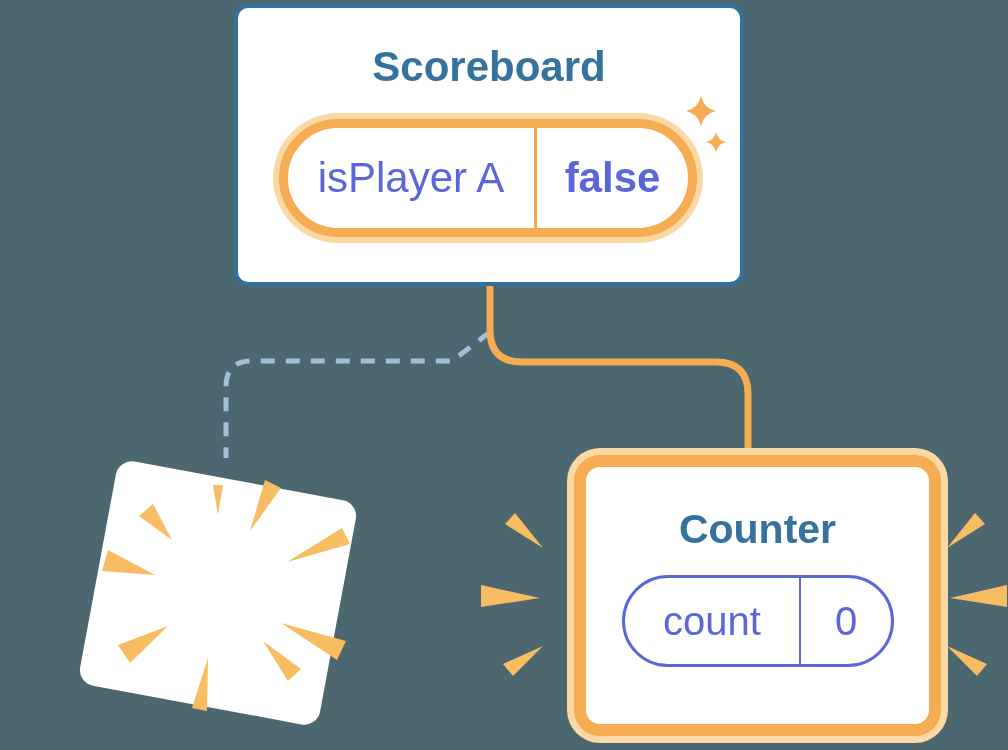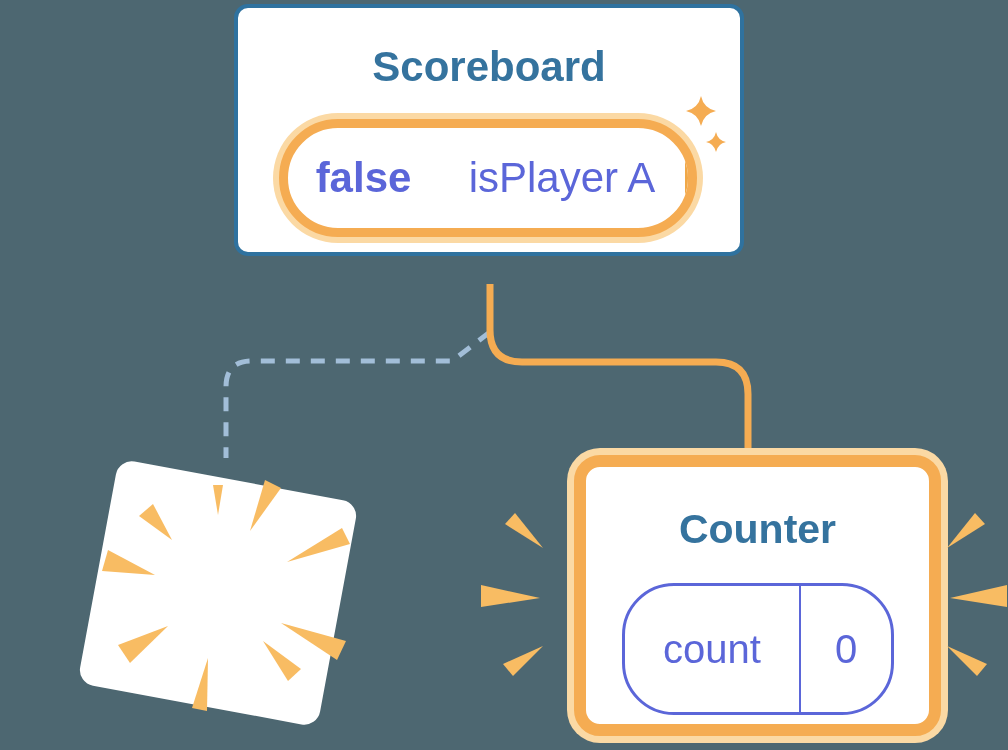--- a/index.html
+++ b/index.html
@@ -5,35 +5,35 @@
   html,body{margin:0;padding:0;}
   body{font-family:"Liberation Sans", sans-serif;}
   #stage{position:relative;width:1008px;height:750px;background:#4D6771;overflow:hidden;}
   svg.layer{position:absolute;left:0;top:0;width:1008px;height:750px;pointer-events:none;}
   #connector-layer{z-index:1;}
   #fx-layer{z-index:3;}
 
   .card{position:absolute;background:#FFFFFF;box-sizing:border-box;z-index:2;}
 
   
-  #scoreboard-card{left:234px;top:4px;width:510px;height:252px;border:4px solid #2F729F;border-radius:14px;}
+  #scoreboard-card{left:234px;top:4px;width:510px;height:282px;border:4px solid #2F729F;border-radius:14px;}
   .card-title{position:absolute;left:0;right:0;text-align:center;color:#35739E;font-weight:600;line-height:1;}
   #scoreboard-title{top:38px;font-size:42px;}
   #scoreboard-pill{position:absolute;left:41px;top:111px;width:418px;height:118px;box-sizing:border-box;
     background:#FFFFFF;border:9px solid #F5AC52;border-radius:60px;box-shadow:0 0 0 6px #FBD9A4;
     display:flex;overflow:hidden;}
   #scoreboard-pill .cell{display:flex;align-items:center;justify-content:center;color:#5B66D9;font-size:42px;}
   #scoreboard-pill .key{width:246px;border-right:3px solid #F0A848;}
   #scoreboard-pill .val{flex:1;font-weight:700;}
 
   
   #counter-card{left:562px;top:455px;width:367px;height:281px;border:12px solid #F5AC52;border-radius:26px;
     box-shadow:0 0 0 7px #FBD9A4;margin-left:12px;}
   #counter-title{top:42px;font-size:41px;}
-  #counter-pill{position:absolute;left:36px;top:116px;width:272px;height:132px;box-sizing:border-box;
+  #counter-pill{position:absolute;left:36px;top:108px;width:272px;height:92px;box-sizing:border-box;
     background:#FFFFFF;border:3px solid #5B66D9;border-radius:52px;display:flex;overflow:hidden;}
   #counter-pill .cell{display:flex;align-items:center;justify-content:center;color:#5B66D9;font-size:40px;}
   #counter-pill .key{width:174px;border-right:2px solid #5B66D9;}
   #counter-pill .val{flex:1;}
 
   
   #destroyed-card{left:96px;top:479px;width:244px;height:228px;border-radius:16px;
     transform:rotate(10.5deg);}
 </style>
 </head>
@@ -42,22 +42,22 @@
 <div id="stage">
 
   <svg id="connector-layer" class="layer">
     <path d="M 490 332 L 452 361 H 252 Q 226 361 226 387 V 458" fill="none" stroke-width="5" stroke-dasharray="14 11" stroke="#A2BED8"></path>
     <path d="M 490 284 V 330 Q 490 362 522 362 H 716 Q 748 362 748 394 V 452" fill="none" stroke-width="7" stroke="#F5AC52"></path>
   </svg>
 
   <div id="scoreboard-card" class="card">
     <div id="scoreboard-title" class="card-title">Scoreboard</div>
     <div id="scoreboard-pill">
+      <div class="cell key">isPlayer A</div>
       <div class="cell val">false</div>
-      <div class="cell key">isPlayer A</div>
     </div>
   </div>
 
   <div id="destroyed-card" class="card"></div>
 
   <div id="counter-card" class="card">
     <div id="counter-title" class="card-title">Counter</div>
     <div id="counter-pill">
       <div class="cell key">count</div>
       <div class="cell val">0</div>

